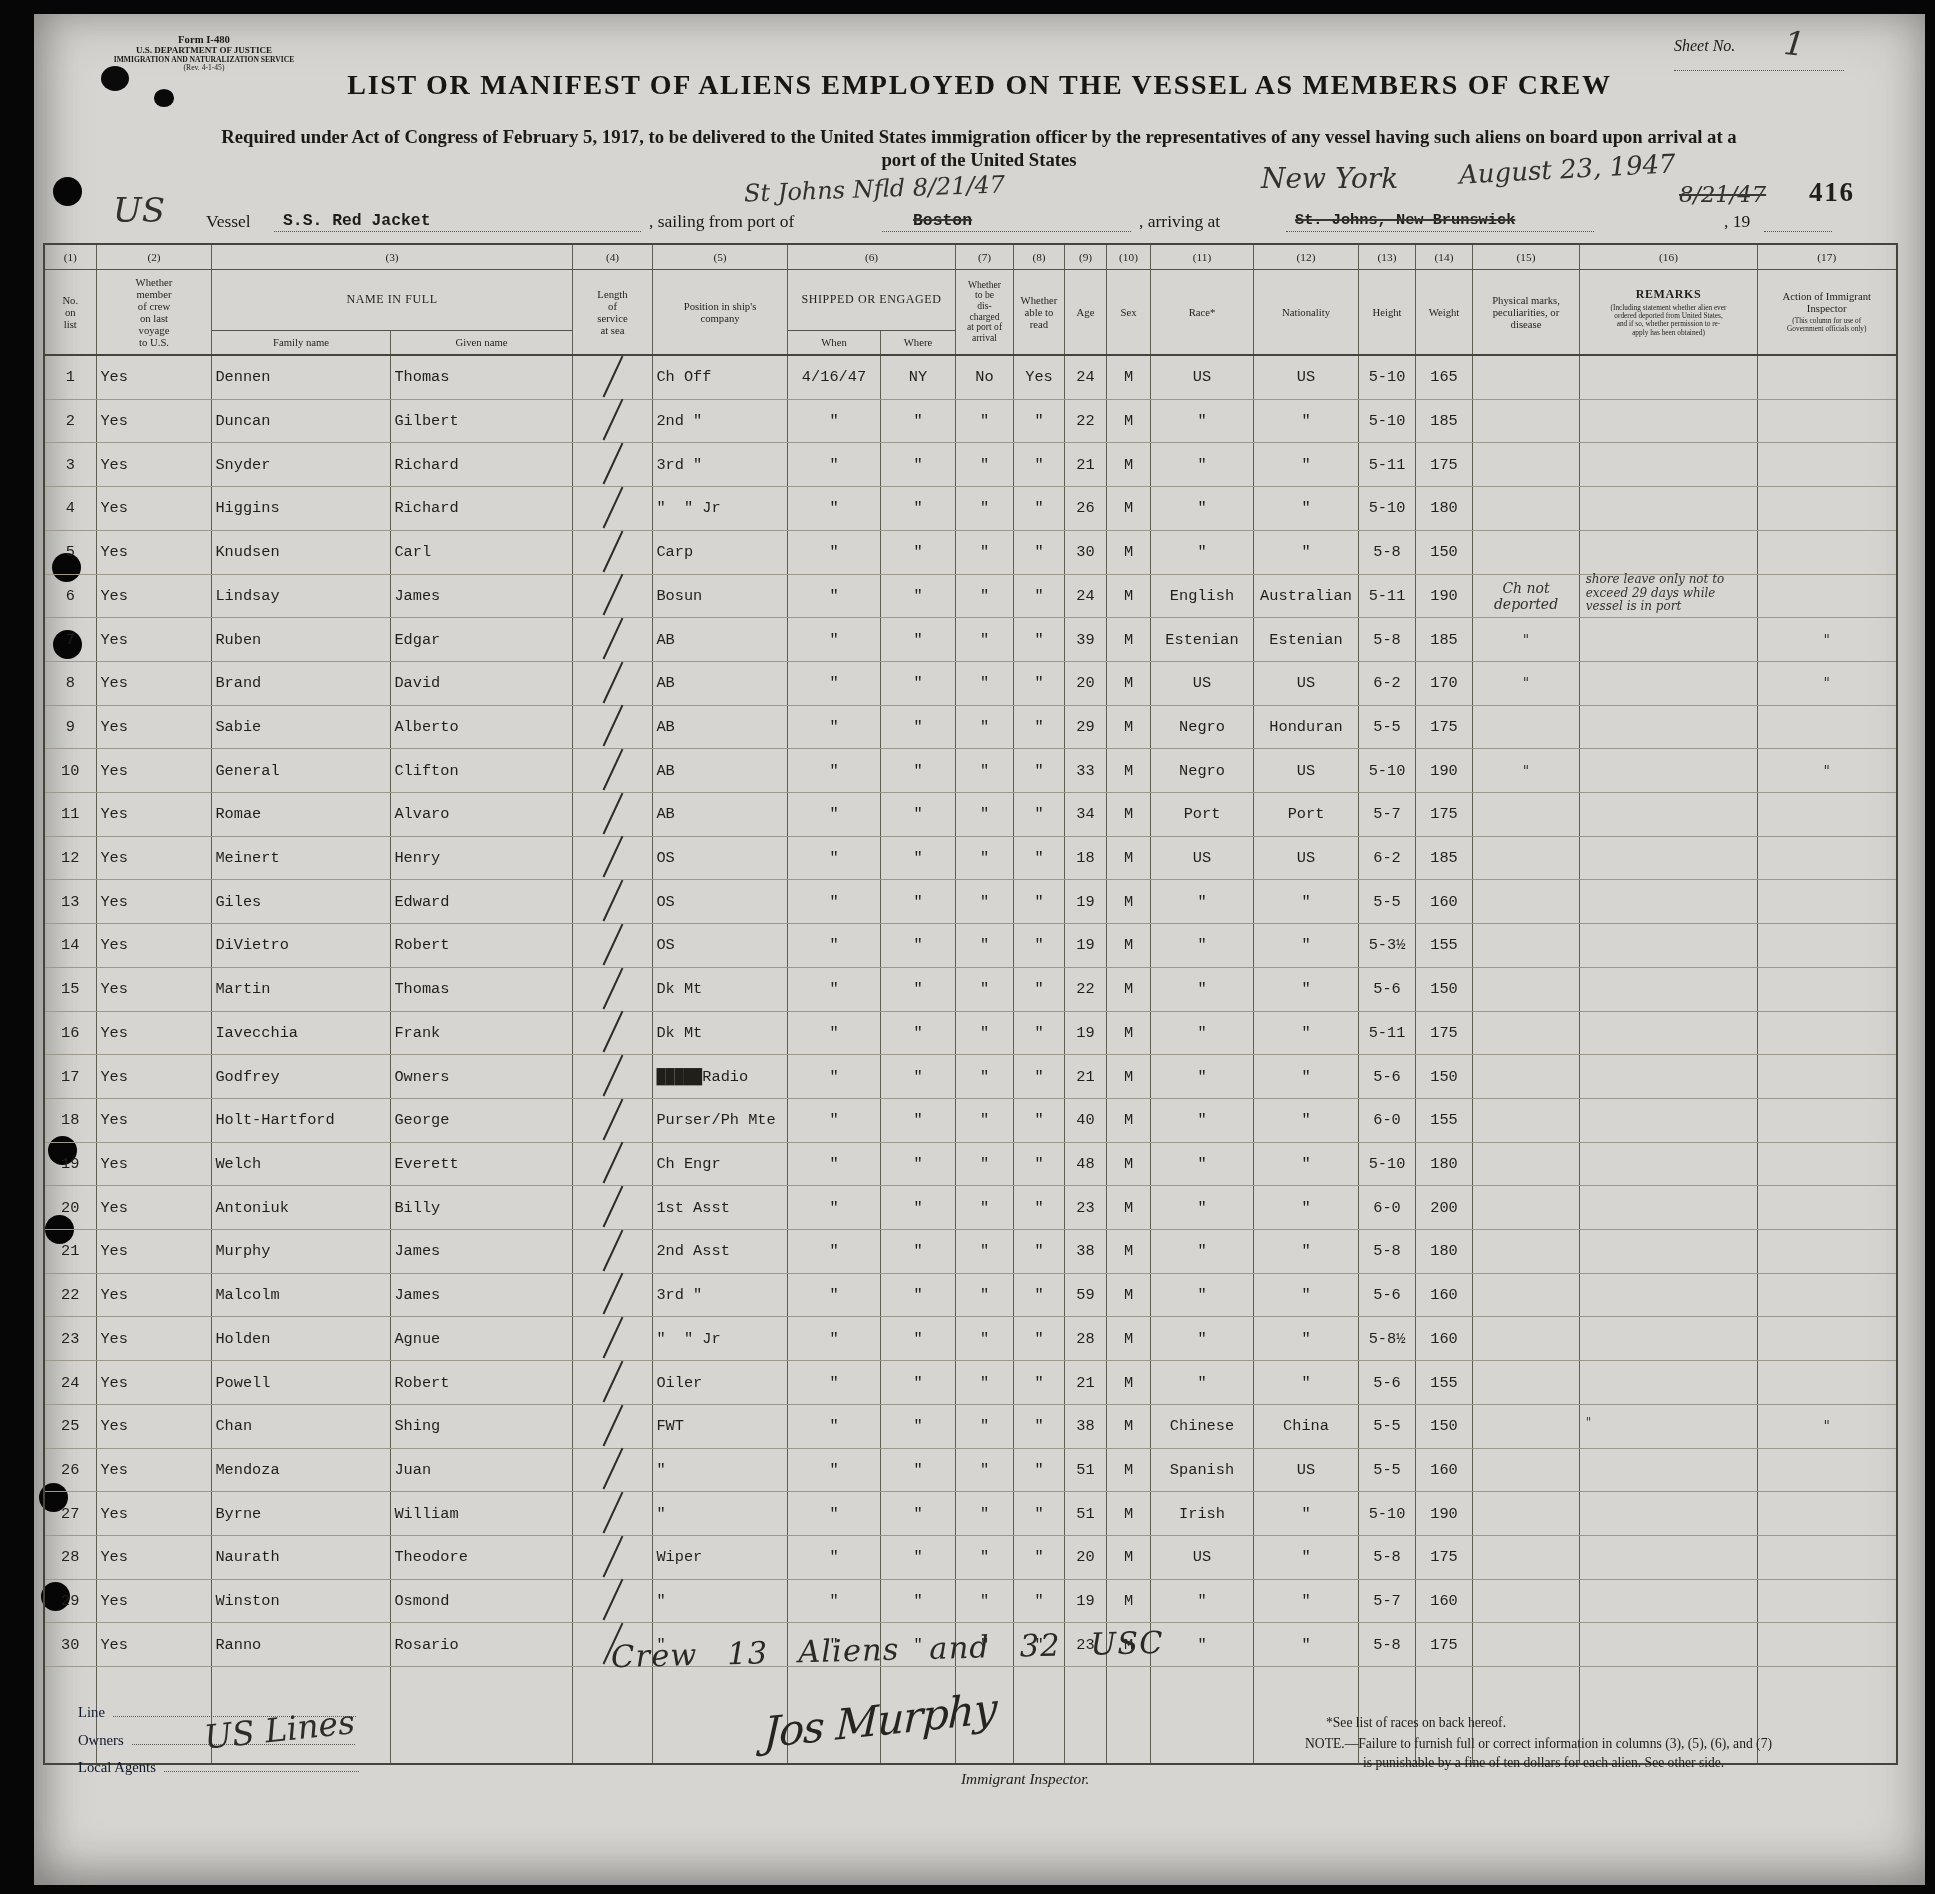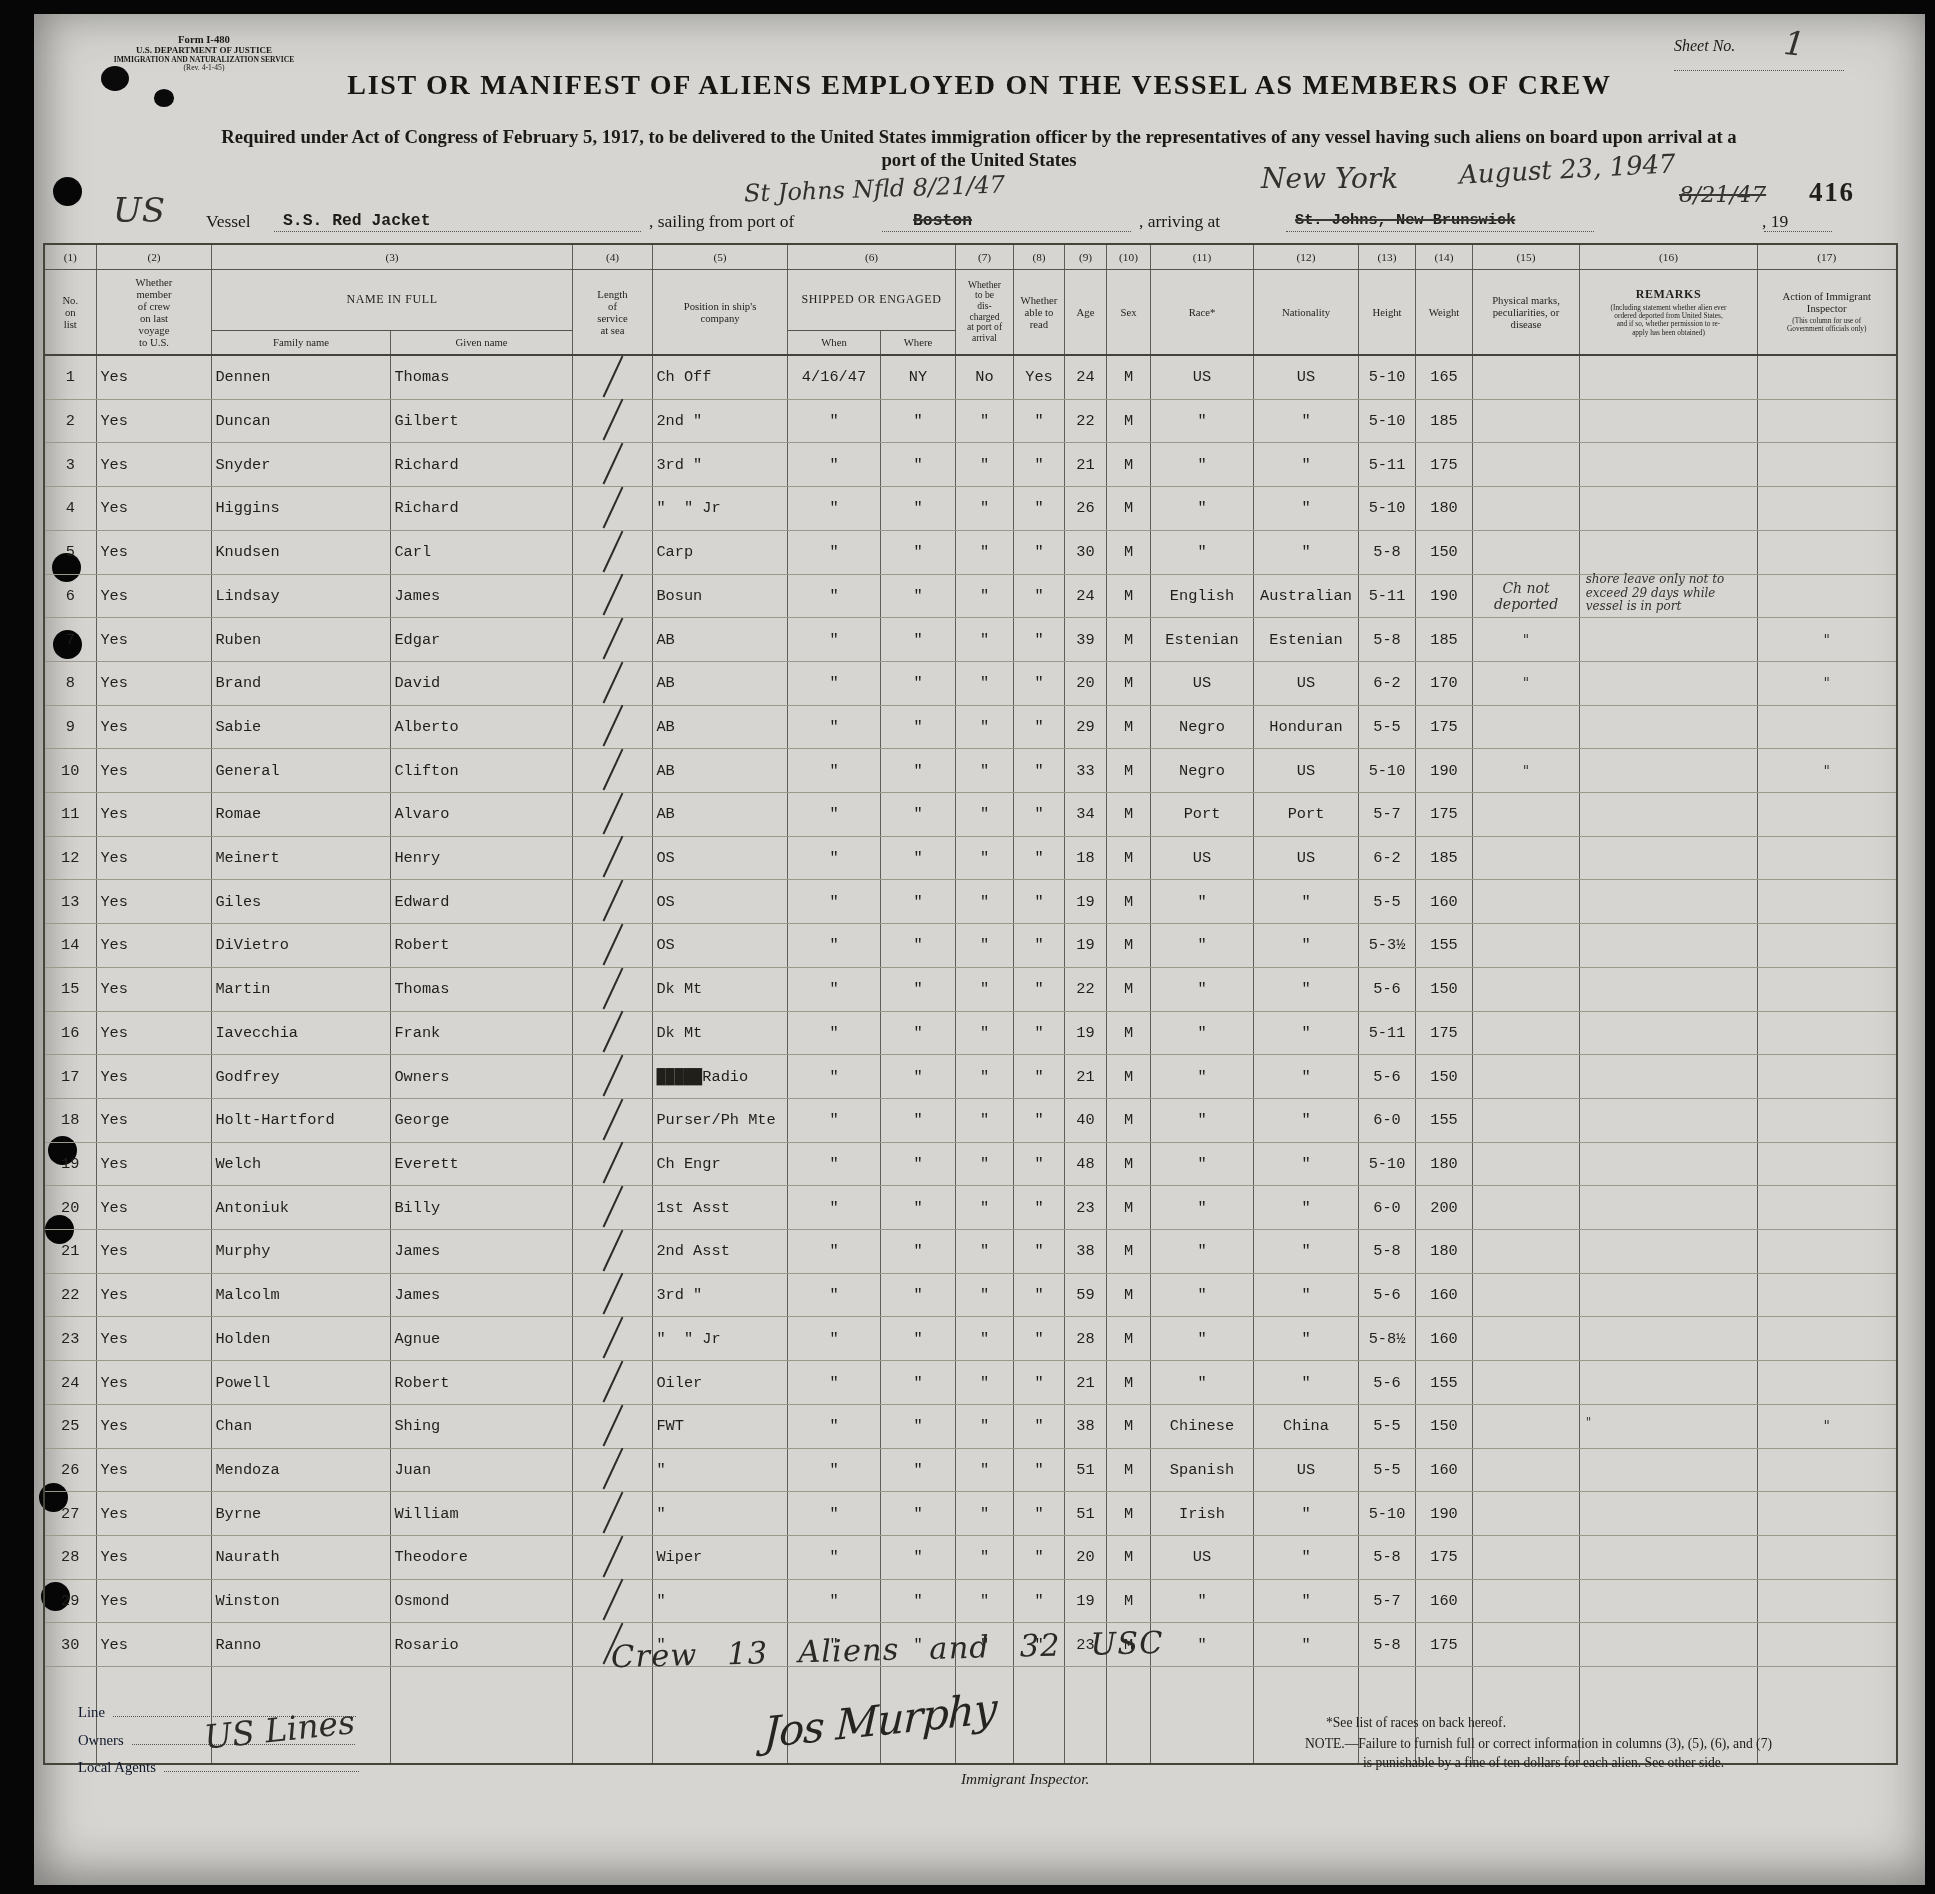--- a/index.html
+++ b/index.html
@@ -141,21 +141,21 @@
     <span class="p-italic" style="left:615px; top:197px;">, sailing from port of</span>
     <span class="dot-rule" style="left:848px; top:217px; width:249px;"></span>
     <span class="typed struck" style="position:absolute; left:879px; top:197px; font-size:16.4px;">Boston</span>
     <span class="hw" style="position:absolute; left:710px; top:161px; font-size:24px; transform:rotate(-2deg); white-space:nowrap;">St Johns Nfld 8/21/47</span>
     <span class="p-italic" style="left:1105px; top:197px;">, arriving at</span>
     <span class="dot-rule" style="left:1252px; top:217px; width:308px;"></span>
     <span class="typed struck" style="position:absolute; left:1261px; top:197px; font-size:15.3px;">St. Johns, New Brunswick</span>
     <span class="hw" style="position:absolute; left:1227px; top:148px; font-size:28px; white-space:nowrap;">New York</span>
     <span class="hw" style="position:absolute; left:1425px; top:140px; font-size:26px; transform:rotate(-3deg); white-space:nowrap;">August 23, 1947</span>
     <span class="hw struck" style="position:absolute; left:1645px; top:167px; font-size:22.6px; white-space:nowrap;">8/21/47</span>
-    <span class="p-italic" style="left:1690px; top:197px;margin-left:38px;">, 19</span>
+    <span class="p-italic" style="left:1690px; top:197px;">, 19</span>
     <span class="dot-rule" style="left:1730px; top:217px; width:68px;"></span>
   </div>
 
   <table class="manifest">
     <colgroup>
       <col style="width:53px">
         <col style="width:115px">
         <col style="width:179px">
         <col style="width:182px">
       <col style="width:80px">

